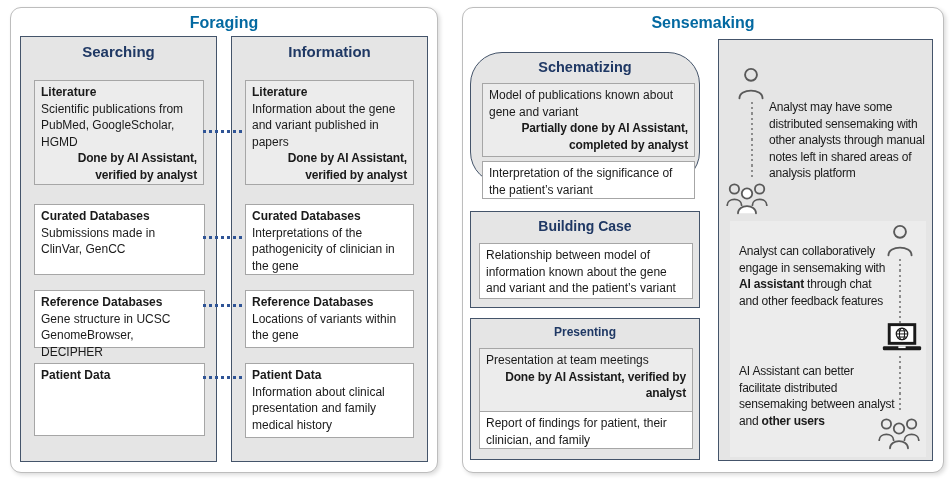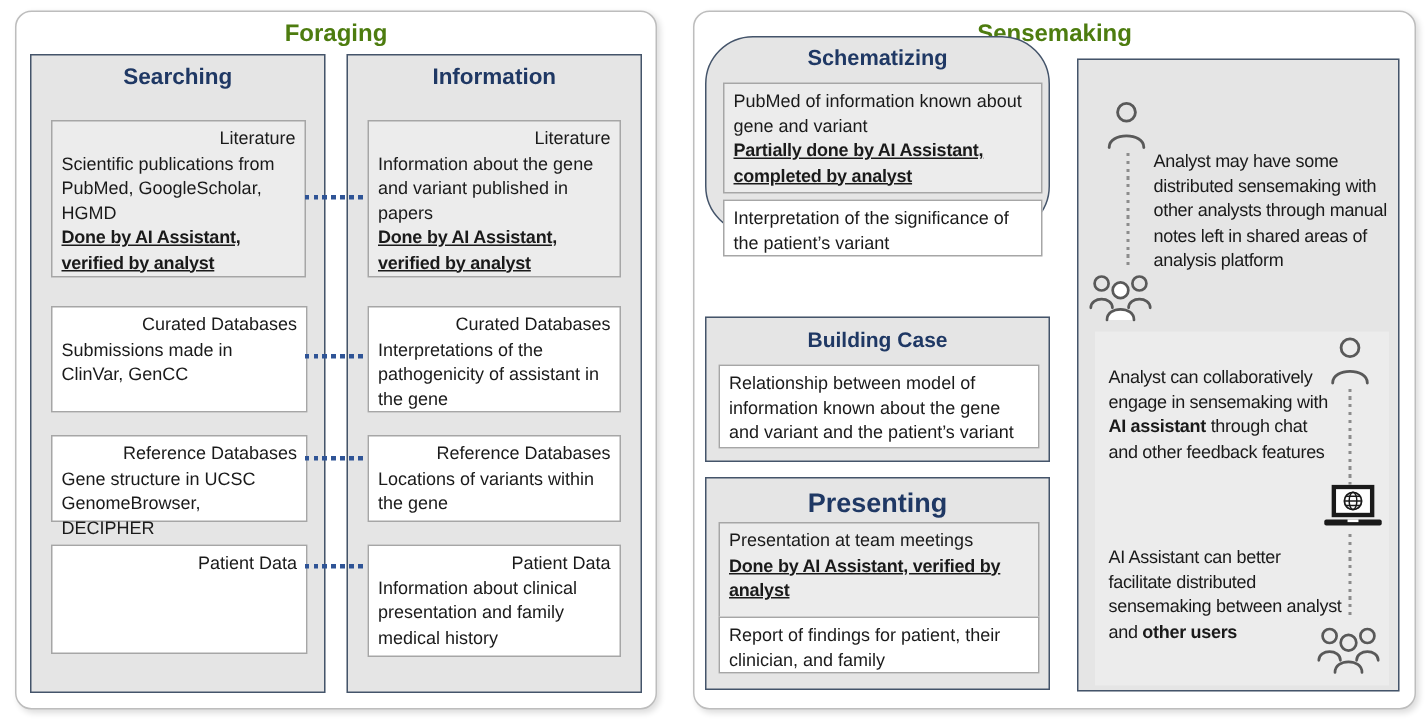--- a/index.html
+++ b/index.html
@@ -7,37 +7,37 @@
   .canvas {
     position:relative; width:952px; height:481px; background:#fff;
     font-family:"Liberation Sans", sans-serif; color:#1a1a1a; overflow:hidden;
   }
   .panel {
     position:absolute; background:#fff; border:1.5px solid #bdbdbd;
     border-radius:11px; box-shadow:2px 2px 4px rgba(0,0,0,.14);
   }
   .panel-title {
     position:absolute; top:6px; left:0; right:0; text-align:center;
-    font-weight:bold; font-size:16px; color:#4d7c0f;
+    font-weight:bold; font-size:16px; color:#0369a1;
   }
   .column, .section {
     position:absolute; background:#e5e5e5; border:1.5px solid #44546A;
   }
   .col-header {
     text-align:center; font-weight:bold; font-size:15px; color:#1F3864;
     margin-top:6px;
   }
   .ibox {
     position:absolute; background:#fff; border:1px solid #A6A6A6;
     font-size:12px; line-height:16.5px; padding:3px 6px; color:#1a1a1a;
   }
   .ibox.shaded { background:#ECECEC; }
-  .ibox-title { text-align:right; font-weight:normal; }
+  .ibox-title { text-align:left; font-weight:bold; }
   .ibox-body  { text-align:left; }
-  .ibox-note  { font-weight:bold; letter-spacing:-0.15px;text-decoration:underline; }
+  .ibox-note  { text-align:right; font-weight:bold; letter-spacing:-0.15px; }
   .hconn {
     position:absolute; height:2.5px;
     background:repeating-linear-gradient(90deg,#2F5496 0 3px,transparent 3px 6px);
   }
   .vdots {
     position:absolute; width:1.6px;
     background:repeating-linear-gradient(180deg,#8c8c8c 0 2.2px,transparent 2.2px 5.2px);
   }
   .gray-area { position:absolute; background:#ECECEC; }
   .dist-text { position:absolute; font-size:12px; line-height:16.5px; letter-spacing:-0.2px; }
@@ -80,21 +80,21 @@
     <div class="col-header">Information</div>
 
     <div class="ibox shaded" style="left:13px; top:43px; width:169px; height:105px;">
       <div class="ibox-title">Literature</div>
       <div class="ibox-body">Information about the gene and variant published in papers</div>
       <div class="ibox-note">Done by AI Assistant, verified by analyst</div>
     </div>
 
     <div class="ibox" style="left:13px; top:167px; width:169px; height:71px;">
       <div class="ibox-title">Curated Databases</div>
-      <div class="ibox-body">Interpretations of the pathogenicity of assistant in the gene</div>
+      <div class="ibox-body">Interpretations of the pathogenicity of clinician in the gene</div>
     </div>
 
     <div class="ibox" style="left:13px; top:253px; width:169px; height:58px;">
       <div class="ibox-title">Reference Databases</div>
       <div class="ibox-body">Locations of variants within the gene</div>
     </div>
 
     <div class="ibox" style="left:13px; top:326px; width:169px; height:75px;">
       <div class="ibox-title">Patient Data</div>
       <div class="ibox-body">Information about clinical presentation and family medical history</div>
@@ -103,40 +103,40 @@
 
   <div class="hconn" style="left:203px; top:130px; width:41px;"></div>
   <div class="hconn" style="left:203px; top:236px; width:41px;"></div>
   <div class="hconn" style="left:203px; top:304px; width:41px;"></div>
   <div class="hconn" style="left:203px; top:376px; width:41px;"></div>
 
   <div class="panel" style="left:462px; top:7px; width:482px; height:466px;">
     <div class="panel-title">Sensemaking</div>
   </div>
 
-  <div class="section" style="left:470px; top:24px; width:230px; height:132px;border-radius:32px;">
+  <div class="section" style="left:470px; top:52px; width:230px; height:132px;border-radius:32px;">
     <div class="col-header" style="font-size:14.5px;">Schematizing</div>
     <div class="ibox shaded" style="left:11px; top:30px; width:213px; height:74px;">
-      <div class="ibox-body">PubMed of information known about gene and variant</div>
+      <div class="ibox-body">Model of publications known about gene and variant</div>
       <div class="ibox-note">Partially done by AI Assistant, completed by analyst</div>
     </div>
     <div class="ibox" style="left:11px; top:108px; width:213px; height:38px;">
       <div class="ibox-body">Interpretation of the significance of the patient’s variant</div>
     </div>
   </div>
 
   <div class="section" style="left:470px; top:211px; width:230px; height:97px;">
     <div class="col-header" style="font-size:14px;">Building Case</div>
     <div class="ibox" style="left:8px; top:31px; width:214px; height:56px;">
       <div class="ibox-body">Relationship between model of information known about the gene and variant and the patient’s variant</div>
     </div>
   </div>
 
   <div class="section" style="left:470px; top:318px; width:230px; height:142px;">
-    <div class="col-header" style="font-size:18px;">Presenting</div>
+    <div class="col-header" style="font-size:12px;">Presenting</div>
     <div class="ibox shaded" style="left:8px; top:29px; width:214px; height:72px;">
       <div class="ibox-body">Presentation at team meetings</div>
       <div class="ibox-note">Done by AI Assistant, verified by analyst</div>
     </div>
     <div class="ibox" style="left:8px; top:92px; width:214px; height:38px;">
       <div class="ibox-body">Report of findings for patient, their clinician, and family</div>
     </div>
   </div>
 
   <div class="section" style="left:718px; top:39px; width:215px; height:422px;">

